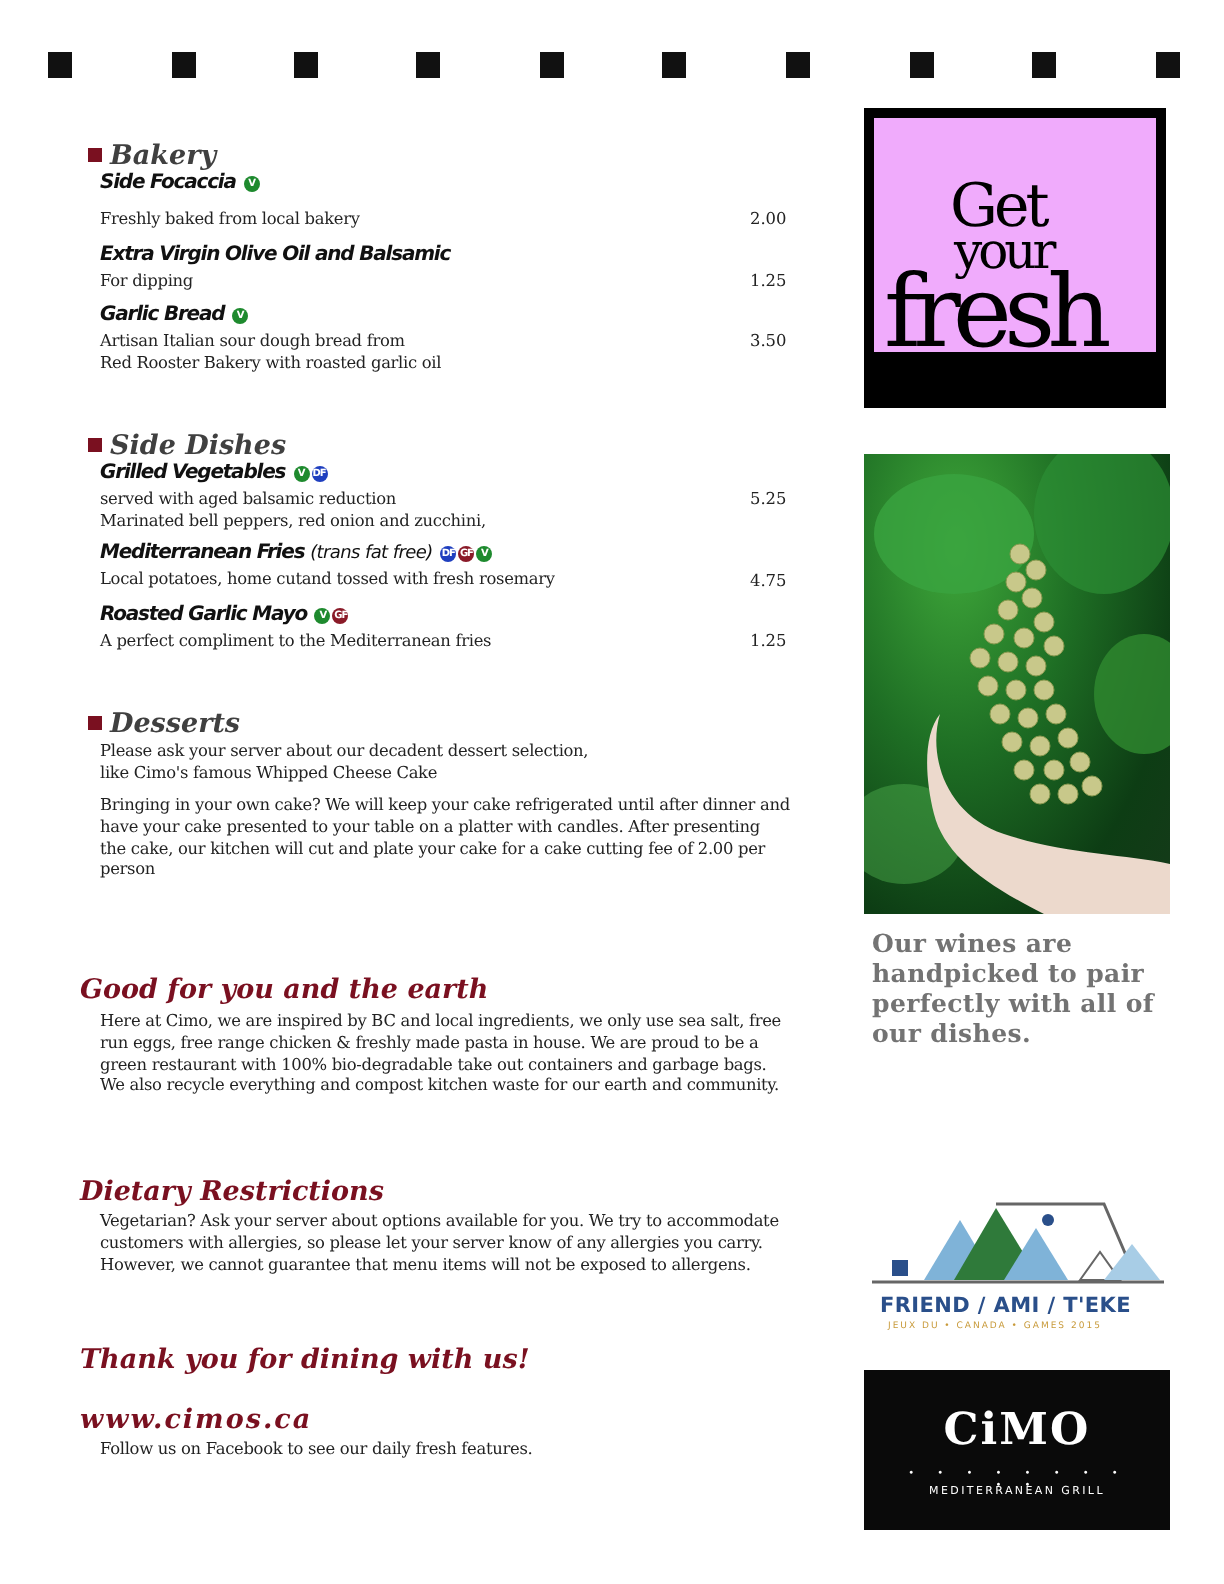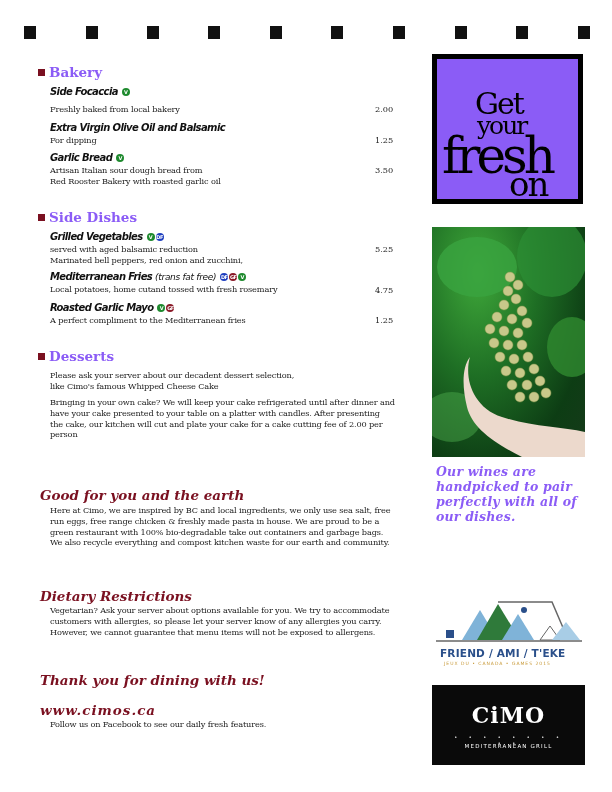--- a/index.html
+++ b/index.html
@@ -1,36 +1,36 @@
 <!DOCTYPE html>
 <html><head>
   <meta charset="utf-8">
   <style>
     html, body { margin:0; padding:0; }
     body { width:612px; height:792px; background:#ffffff; position:relative; overflow:hidden;
            font-family:"DejaVu Serif", serif; color:#1a1a1a; }
     .dots { position:absolute; top:26px; left:24px; width:490px; height:12px; }
     .dot { position:absolute; top:0; width:12px; height:13px; background:#111; }
-    .sec-head { color:#8b5cf6; font-weight:bold; font-size:13.5px; margin:0; position:absolute; }
+    .sec-head { color:#404040; font-style:italic; font-weight:bold; font-size:13.5px; margin:6px; position:absolute; }
     .sec-head .sq { display:inline-block; width:7px; height:7px; background:#7a1020; margin-right:4px; vertical-align:1px; }
     .item-name { position:absolute; font-family:"DejaVu Sans", sans-serif; font-style:italic; font-weight:bold; font-size:10px; letter-spacing:-0.6px; color:#111; }
     .item-name .note { font-weight:normal; letter-spacing:-0.3px; font-size:9px; }
     .desc { position:absolute; font-size:8.2px; line-height:10.5px; color:#222; letter-spacing:-0.15px; }
     .price { position:absolute; left:375px; font-size:8.2px; color:#222; }
     .para { position:absolute; left:50px; width:345px; font-size:8.2px; line-height:10.8px; color:#222; letter-spacing:-0.15px; }
     .big-head { position:absolute; left:36px; color:#7a1020; font-style:italic; font-weight:bold; font-size:13.5px; margin:4px; }
     .badge { display:inline-block; width:8px; height:8px; border-radius:50%; color:#fff; font-size:5px; line-height:8px; text-align:center;
              font-family:"DejaVu Sans", sans-serif; font-style:normal; font-weight:bold; vertical-align:1px; margin-left:1px; letter-spacing:-0.5px; }
     .b-v { background:#1e8a2e; } .b-df { background:#1f3fbf; } .b-gf { background:#8a1a28; }
     .fresh-box { position:absolute; left:432px; top:54px; width:151px; height:150px; background:#000; }
-    .fresh-inner { position:absolute; left:5px; top:5px; width:141px; height:140px; background:#8b5cf6; overflow:hidden; }
+    .fresh-inner { position:absolute; left:5px; top:5px; width:141px; height:117px; background:#f0abfc; overflow:hidden; }
     .fresh-inner span { position:absolute; font-family:"DejaVu Serif", serif; color:#000; letter-spacing:-2px; line-height:1; }
     .grapes { position:absolute; left:432px; top:227px; width:153px; height:230px; overflow:hidden;
               background:radial-gradient(ellipse at 30% 20%, #3fa83a 0%, #1e6e24 40%, #0d3d14 75%, #163a1a 100%); }
-    .wine-text { position:absolute; left:436px; top:464px; width:150px; color:#8b5cf6; font-style:italic; font-weight:bold; font-size:12.5px; line-height:15px; letter-spacing:0.2px; }
+    .wine-text { position:absolute; left:436px; top:464px; width:150px; color:#737373; font-weight:bold; font-size:12.5px; line-height:15px; letter-spacing:0.2px; }
     .friend-logo { position:absolute; left:432px; top:590px; width:153px; height:85px; background:#fff; }
     .friend-title { position:absolute; left:8px; top:57px; font-family:"DejaVu Sans", sans-serif; font-weight:bold; font-size:10.5px; color:#2a4f8a; letter-spacing:0.2px; }
     .friend-sub { position:absolute; left:12px; top:71px; font-family:"DejaVu Sans", sans-serif; font-size:4.5px; color:#c89a3a; letter-spacing:1px; }
     .cimo-logo { position:absolute; left:432px; top:685px; width:153px; height:80px; background:#0a0a0a; }
     .cimo-name { position:absolute; left:0; width:153px; top:17px; text-align:center; font-family:"DejaVu Serif", serif; font-weight:bold; font-size:22px; color:#fff; letter-spacing:1px; }
     .cimo-dots { position:absolute; left:22px; top:49px; width:110px; text-align:center; color:#fff; font-size:5px; letter-spacing:5px; }
     .cimo-sub { position:absolute; left:0; width:153px; top:58px; text-align:center; font-family:"DejaVu Sans", sans-serif; font-size:5.5px; color:#fff; letter-spacing:1.2px; }
   </style>
 </head>
 <body>

